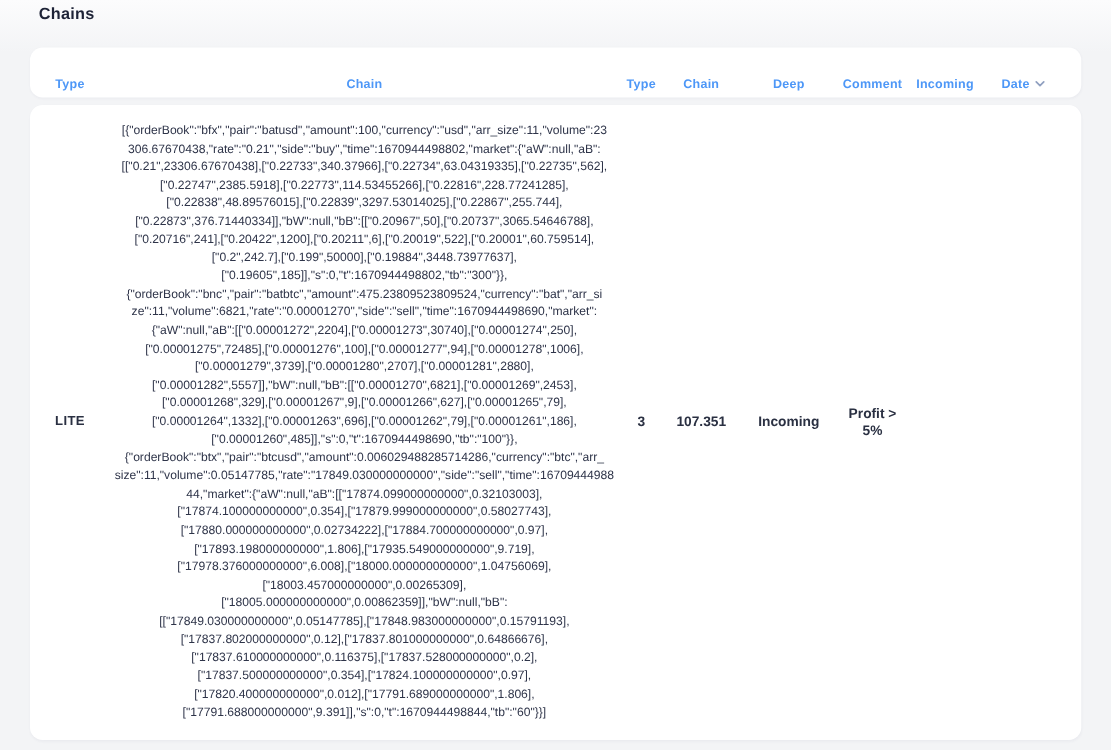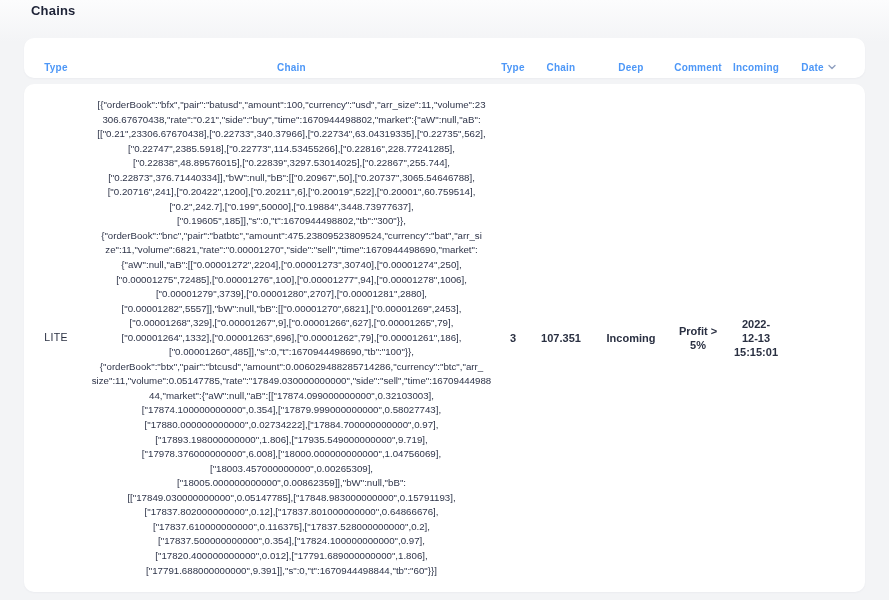--- a/index.html
+++ b/index.html
@@ -30,21 +30,21 @@
     text-align:center; letter-spacing:.2px; white-space:nowrap;margin-top:19px;
   }
   .col-head.date-head { display:flex; align-items:flex-start; justify-content:center; gap:3px; }
   .chev { width:10px; height:10px; display:inline-block; }
   .row-card { margin-top:6px; }
   .row-card .grid { padding-top:14px; padding-bottom:14px; align-items:center; }
   .cell {
     font-size:11px; font-weight:bold; color:#2a3042;
     text-align:center; white-space:pre-line; line-height:1.3;
   }
-  .cell-type { font-weight:normal; font-size:10.5px; letter-spacing:.3px; }
+  .cell-type { font-weight:bold; font-size:10.5px; letter-spacing:.3px; }
   .cell-chain {
     font-size:9.7px; line-height:14.55px; font-weight:normal;
     color:#2e3449; text-align:center; white-space:pre-line;
     align-self:start; letter-spacing:0;
   }
 </style>
 </head>
 <body>
 
 <h1 class="page-title">Chains</h1>
@@ -103,17 +103,14 @@
 ["17837.802000000000",0.12],["17837.801000000000",0.64866676],
 ["17837.610000000000",0.116375],["17837.528000000000",0.2],
 ["17837.500000000000",0.354],["17824.100000000000",0.97],
 ["17820.400000000000",0.012],["17791.689000000000",1.806],
 ["17791.688000000000",9.391]],"s":0,"t":1670944498844,"tb":"60"}}]</div>
     <div class="cell">3</div>
     <div class="cell">107.351</div>
     <div class="cell">Incoming</div>
     <div class="cell">Profit &gt;
 5%</div>
-    <div class="cell">2022-
-12-13
-15:15:01</div>
   </div>
 </div>
 
 </body></html>

